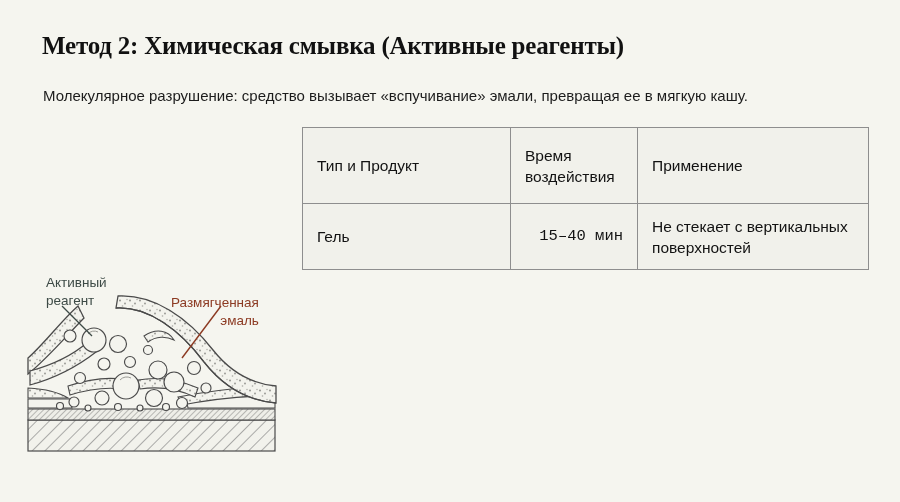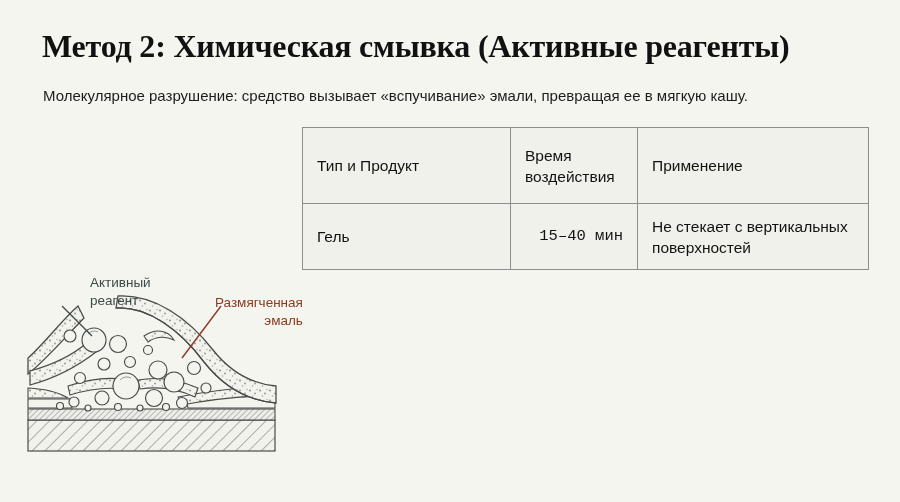--- a/index.html
+++ b/index.html
@@ -16,21 +16,21 @@
     position: relative;
   }
 
   
   .slide-title {
     position: absolute;
     left: 42px;
     top: 27px;
     font-family: "Liberation Serif", serif;
     font-weight: bold;
-    font-size: 32px;
+    font-size: 25px;
     line-height: 38px;
     letter-spacing: -0.2px;
     color: #111111;
     white-space: nowrap;
   }
 
   
   .slide-subtitle {
     position: absolute;
     left: 43px;
@@ -85,21 +85,20 @@
     top: 258px;
     width: 290px;
     height: 206px;
   }
   .illustration svg { display: block; }
 
   .lbl {
     position: absolute;
     font-size: 13.5px;
     line-height: 18px;
-    margin-left: 44px;
   }
   .lbl-reagent {
     left: 46px;
     top: 274px;
     color: #3d4a46;
   }
   .lbl-enamel {
     left: 171px;
     top: 294px;
     color: #8c3a22;

